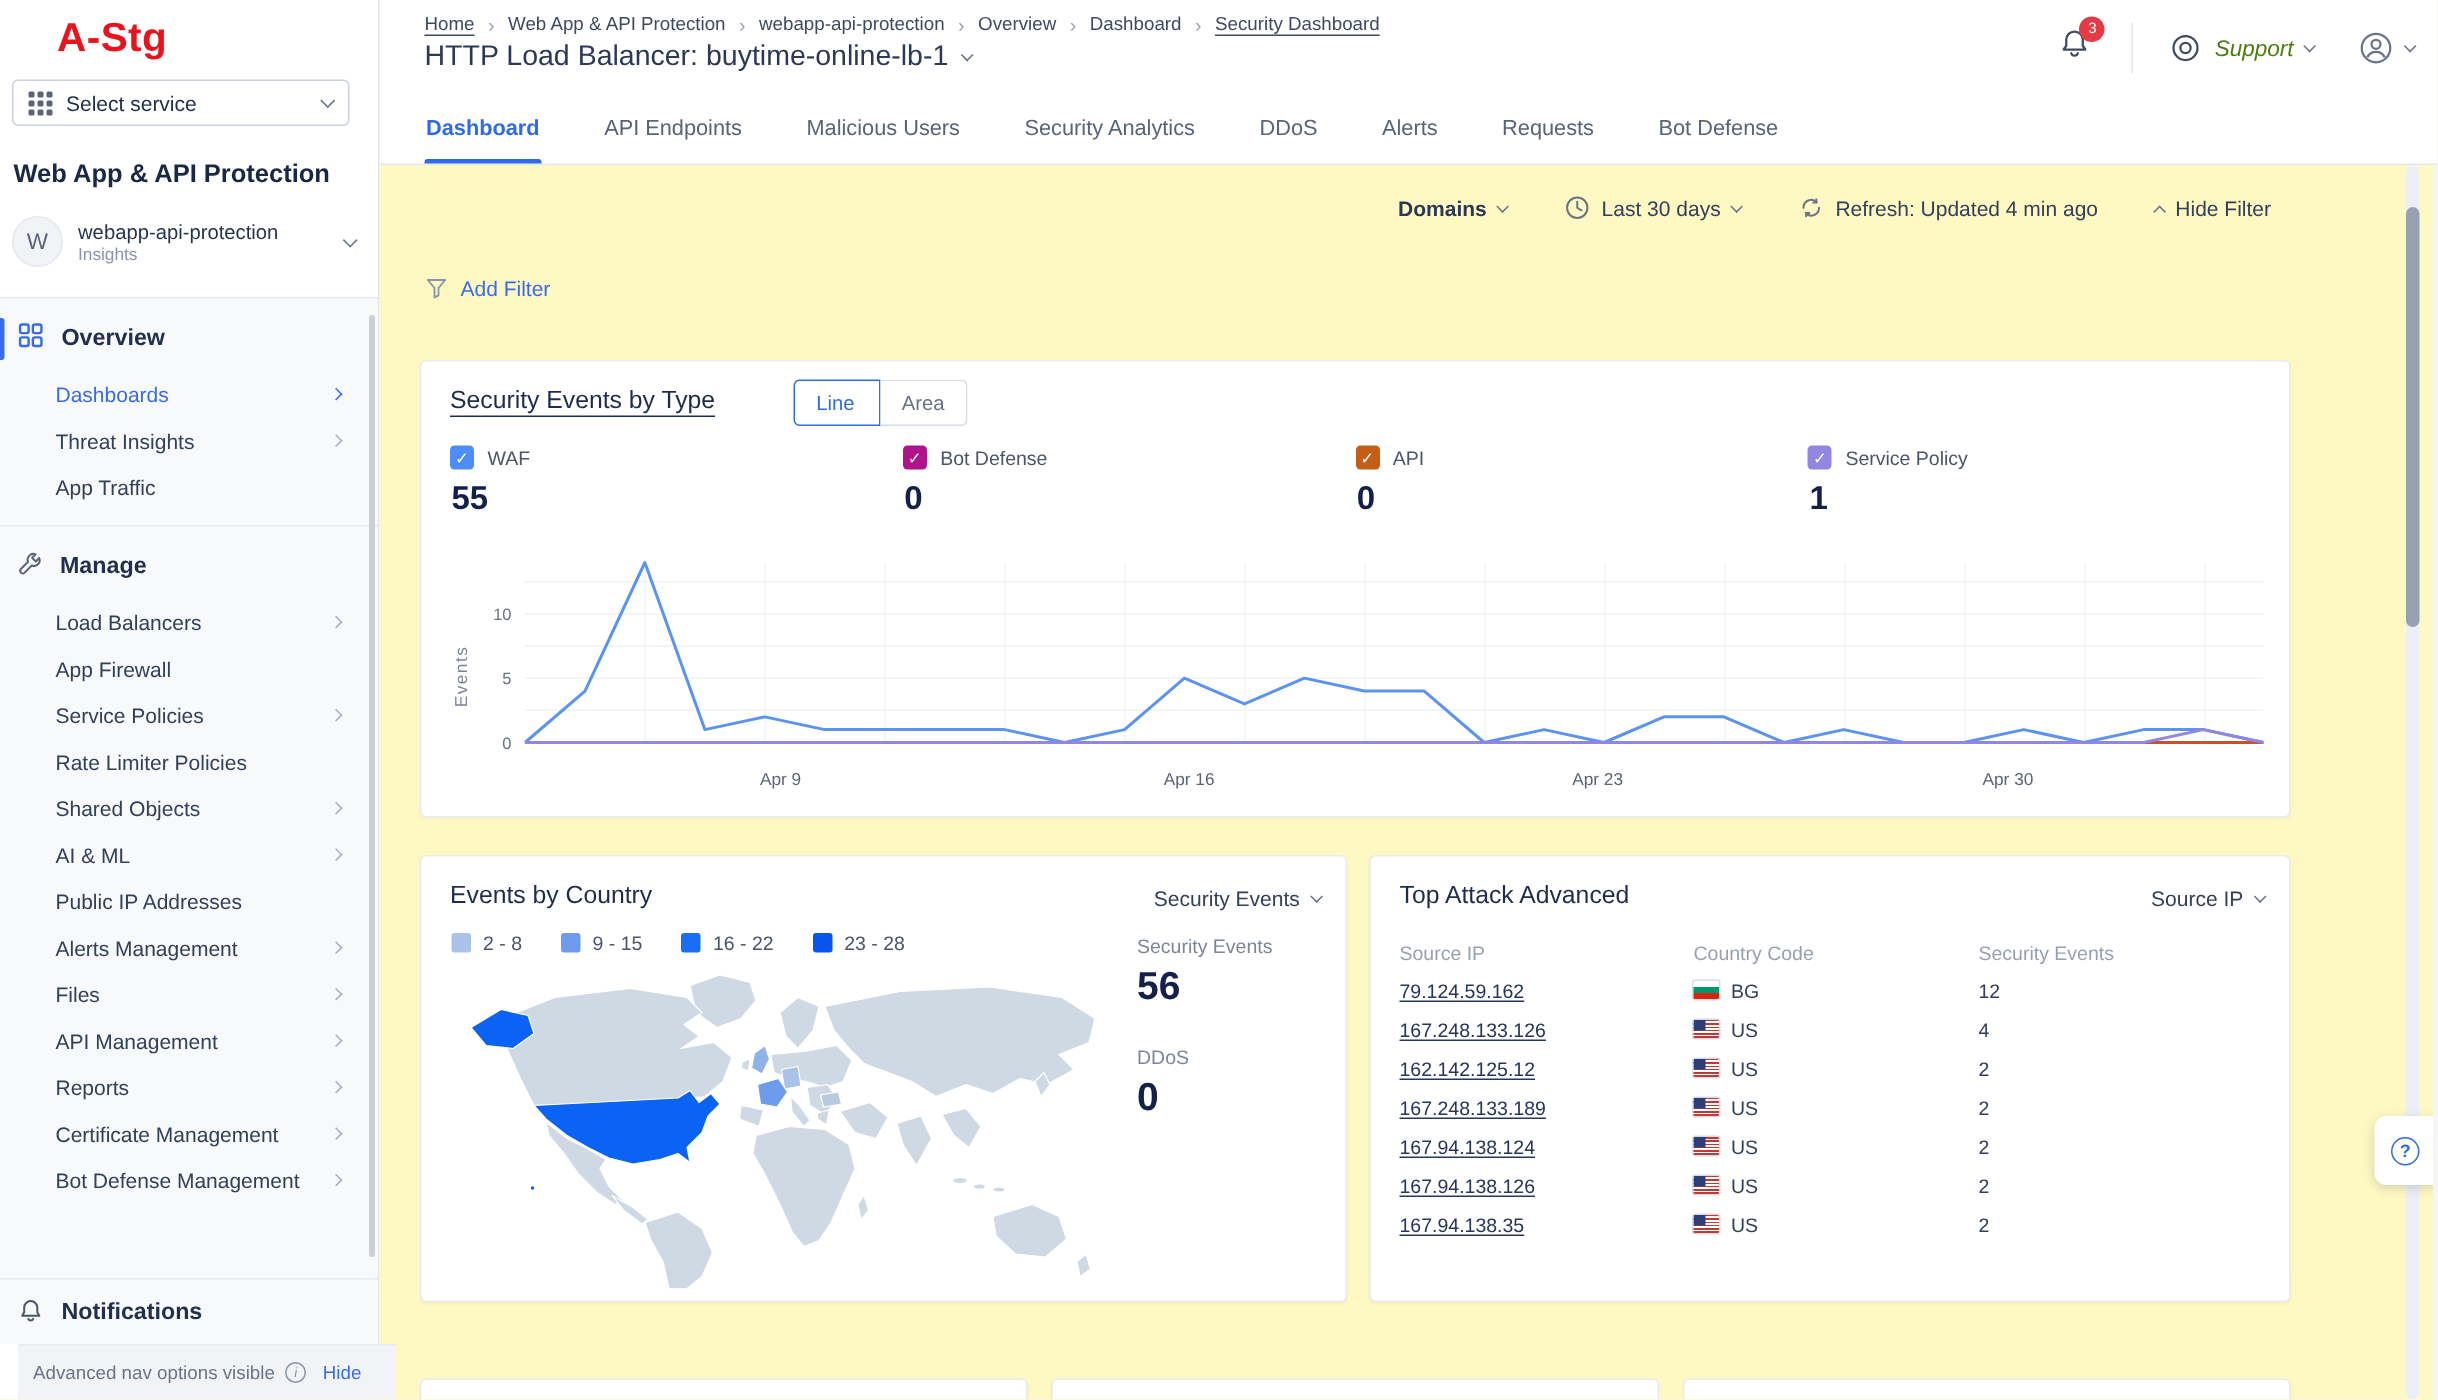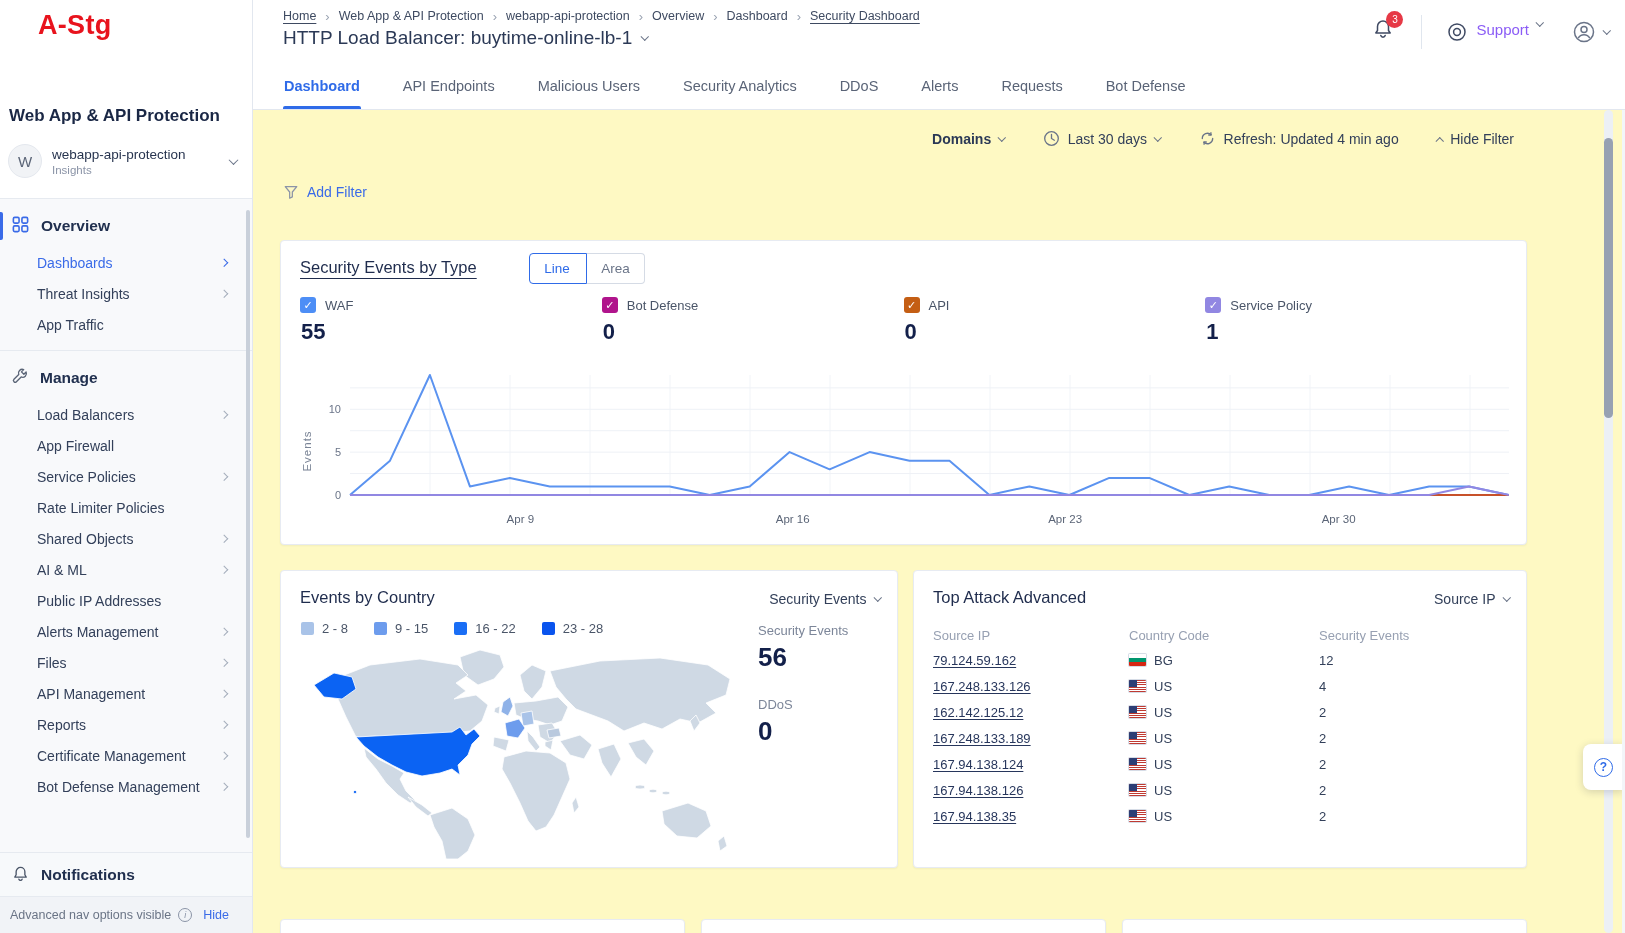--- a/index.html
+++ b/index.html
@@ -24,38 +24,38 @@
   .nav-group + .nav-group { border-top:1px solid #e6eaf0; }
   .nav-head { position:relative; display:flex; align-items:center; gap:11px; height:42px; padding-left:11px; cursor:pointer; }
   .nav-head .bar { position:absolute; left:0; top:7px; width:3px; height:28px; background:#3a6be8; border-radius:0 2px 2px 0; }
   .nav-head .glabel { font-size:15.5px; font-weight:700; color:#21304f; }
   .nav-item { display:flex; align-items:center; height:31px; padding-left:37px; font-size:14px; color:#33405a; cursor:pointer; }
   .nav-item.active { color:#3a6be8; }
   .nav-item .cv { margin-left:auto; margin-right:26px; color:#a5aebc; }
   .nav-item.active .cv { color:#3a6be8; }
   .notif-row { position:absolute; left:0; top:852px; width:252px; height:44px; background:#f7f9fb; border-top:1px solid #e6eaf0; display:flex; align-items:center; gap:11px; padding-left:11px; cursor:pointer; }
   .notif-row .glabel { font-size:15.5px; font-weight:700; color:#21304f; }
-  .side-footer { position:absolute; left:0; top:896px; width:252px; height:37px; background:#f1f3f7; border-top:1px solid #e6eaf0; display:flex; align-items:center; gap:7px; padding-left:10px; font-size:12.5px; color:#6a7486; }
+  .side-footer { position:absolute; left:12px; top:896px; width:252px; height:37px; background:#f1f3f7; border-top:1px solid #e6eaf0; display:flex; align-items:center; gap:7px; padding-left:10px; font-size:12.5px; color:#6a7486; }
   .side-footer .hide { color:#3a6be8; cursor:pointer; margin-left:4px; }
   .info-i { display:inline-flex; width:14px; height:14px; border:1px solid #8b94a7; border-radius:50%; color:#8b94a7; font-size:9px; align-items:center; justify-content:center; font-style:italic; }
   .side-scroll { position:absolute; right:2px; top:210px; width:4px; height:628px; background:#c9d0da; border-radius:2px; }
 
   
   .topbar { position:absolute; left:253px; top:0; width:1372px; height:110px; background:#fff; border-bottom:1px solid #e2e7ef; }
   .breadcrumb { position:absolute; left:30px; top:9px; display:flex; gap:9px; font-size:12.5px; color:#3e4a61; }
   .breadcrumb .bc { cursor:pointer; }
   .breadcrumb .bc.first, .breadcrumb .bc.last { text-decoration:underline; text-underline-offset:3px; }
   .breadcrumb .sep { color:#9aa3b2; font-size:13px; }
   .page-title-row { position:absolute; left:30px; top:27px; display:flex; align-items:center; gap:10px; }
   .page-title { font-size:19px; color:#2b3956; }
   .topbar-right { position:absolute; right:16px; top:15px; display:flex; align-items:center; height:34px; }
   .bell-wrap { position:relative; cursor:pointer; margin-right:26px; }
   .badge { position:absolute; top:-6px; right:-8px; min-width:17px; height:17px; border-radius:9px; background:#e63946; color:#fff; font-size:10px; display:flex; align-items:center; justify-content:center; padding:0 4px; }
   .tb-sep { width:1px; height:34px; background:#e0e6ee; margin-right:24px; }
-  .support { display:flex; align-items:flex-start; gap:8px; cursor:pointer; margin-right:28px; font-size:15px; color:#8b5cf6; }
+  .support { display:flex; align-items:center; gap:8px; cursor:pointer; margin-right:28px; font-size:15px; color:#4d7c0f;font-style:italic; }
   .account { display:flex; align-items:center; gap:7px; cursor:pointer; }
   .tabs { position:absolute; left:30px; bottom:0; display:flex; gap:41px; }
   .tab { position:relative; padding:11px 1px 15px; font-size:14.5px; color:#5a6477; cursor:pointer; white-space:nowrap; }
   .tab.active { color:#2f6be8; font-weight:700; }
   .tab.active::after { content:""; position:absolute; left:0; right:0; bottom:0; height:3px; background:#2f6be8; border-radius:2px 2px 0 0; }
 
   
   .main { position:absolute; left:250px; top:110px; width:1372px; height:823px; background:#fef9c3; overflow:hidden; }
   .controls { position:absolute; top:20px; right:108px; display:flex; align-items:center; gap:38px; font-size:14px; color:#33405a; }
   .ctrl { display:flex; align-items:center; gap:8px; cursor:pointer; white-space:nowrap; }
@@ -122,20 +122,35 @@
   .cv { display:inline-block; width:7px; height:7px; border-right:1.6px solid currentColor; border-bottom:1.6px solid currentColor; transform:rotate(45deg) translate(-1px,-1px); color:#6a7488; }
   .cv.right { transform:rotate(-45deg); width:6px; height:6px; }
   .cv.up { transform:rotate(-135deg) translate(-2px,-2px); }
   .cv.sm { width:5.5px; height:5.5px; }
 </style>
 </head>
 <body>
 
 <aside class="sidebar">
   <div class="logo">A-Stg</div>
+  <div class="select-service">
+    <span class="dots9">
+        <i></i>
+        <i></i>
+        <i></i>
+        <i></i>
+        <i></i>
+        <i></i>
+        <i></i>
+        <i></i>
+        <i></i>
+      </span>
+    <span class="lbl">Select service</span>
+    <span class="cv"></span>
+  </div>
   <div class="product-title">Web App &amp; API Protection</div>
   <div class="ns-row">
     <span class="ns-avatar">W</span>
     <span>
       <div class="ns-name">webapp-api-protection</div>
       <div class="ns-sub">Insights</div>
     </span>
     <span class="cv"></span>
   </div>
   <nav class="sidebar-nav" id="sidebar-nav">

